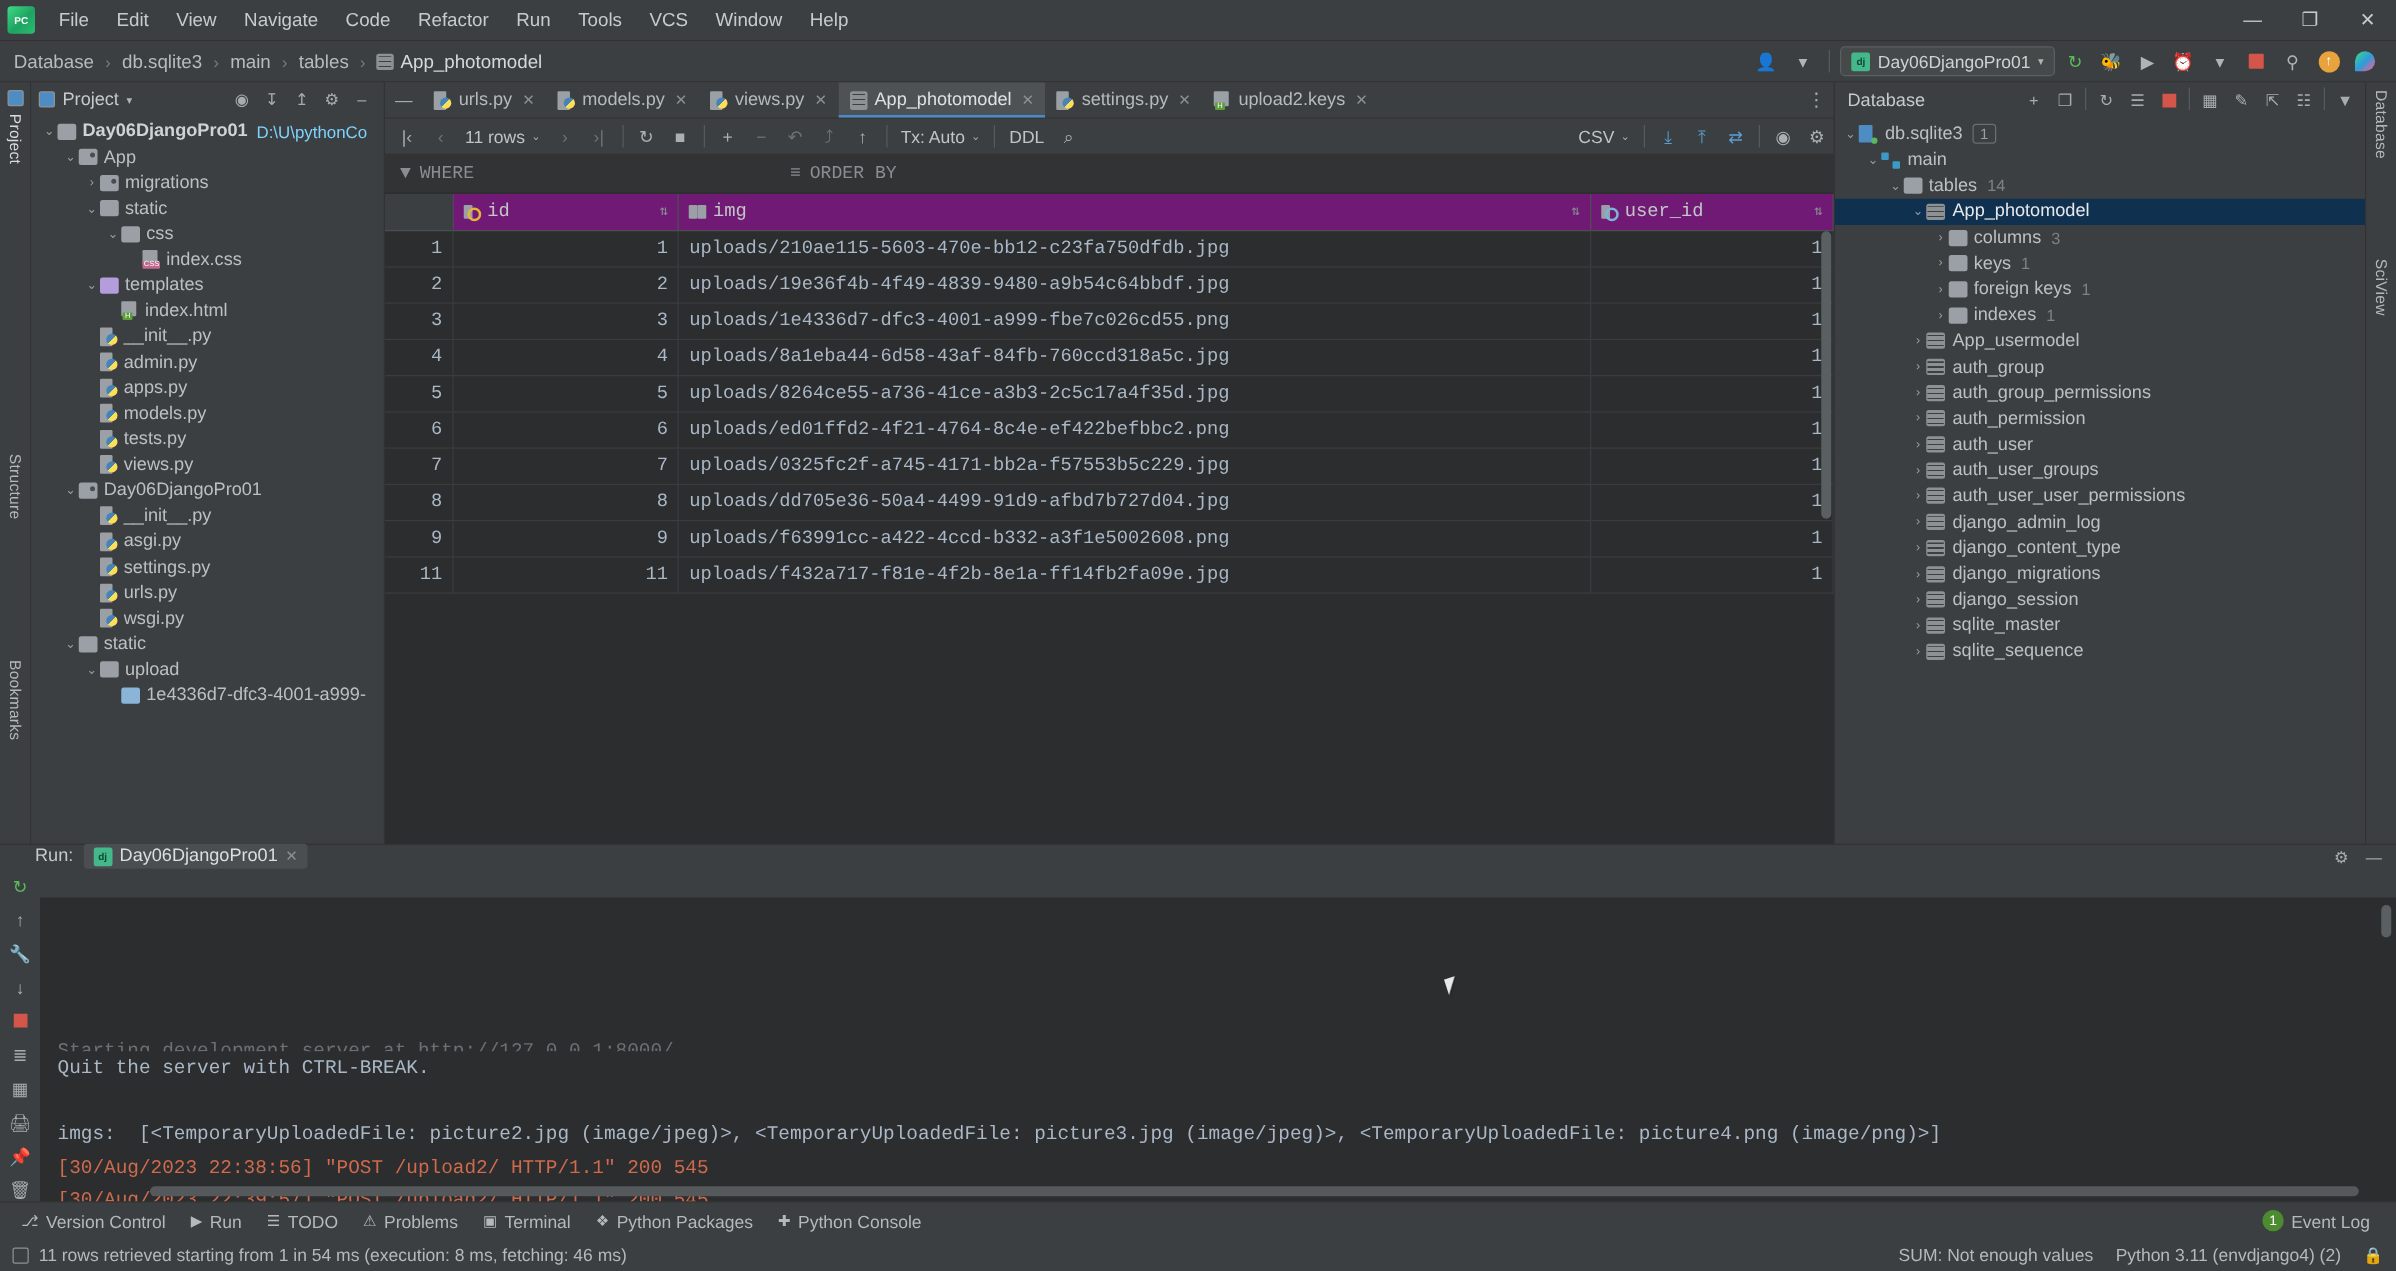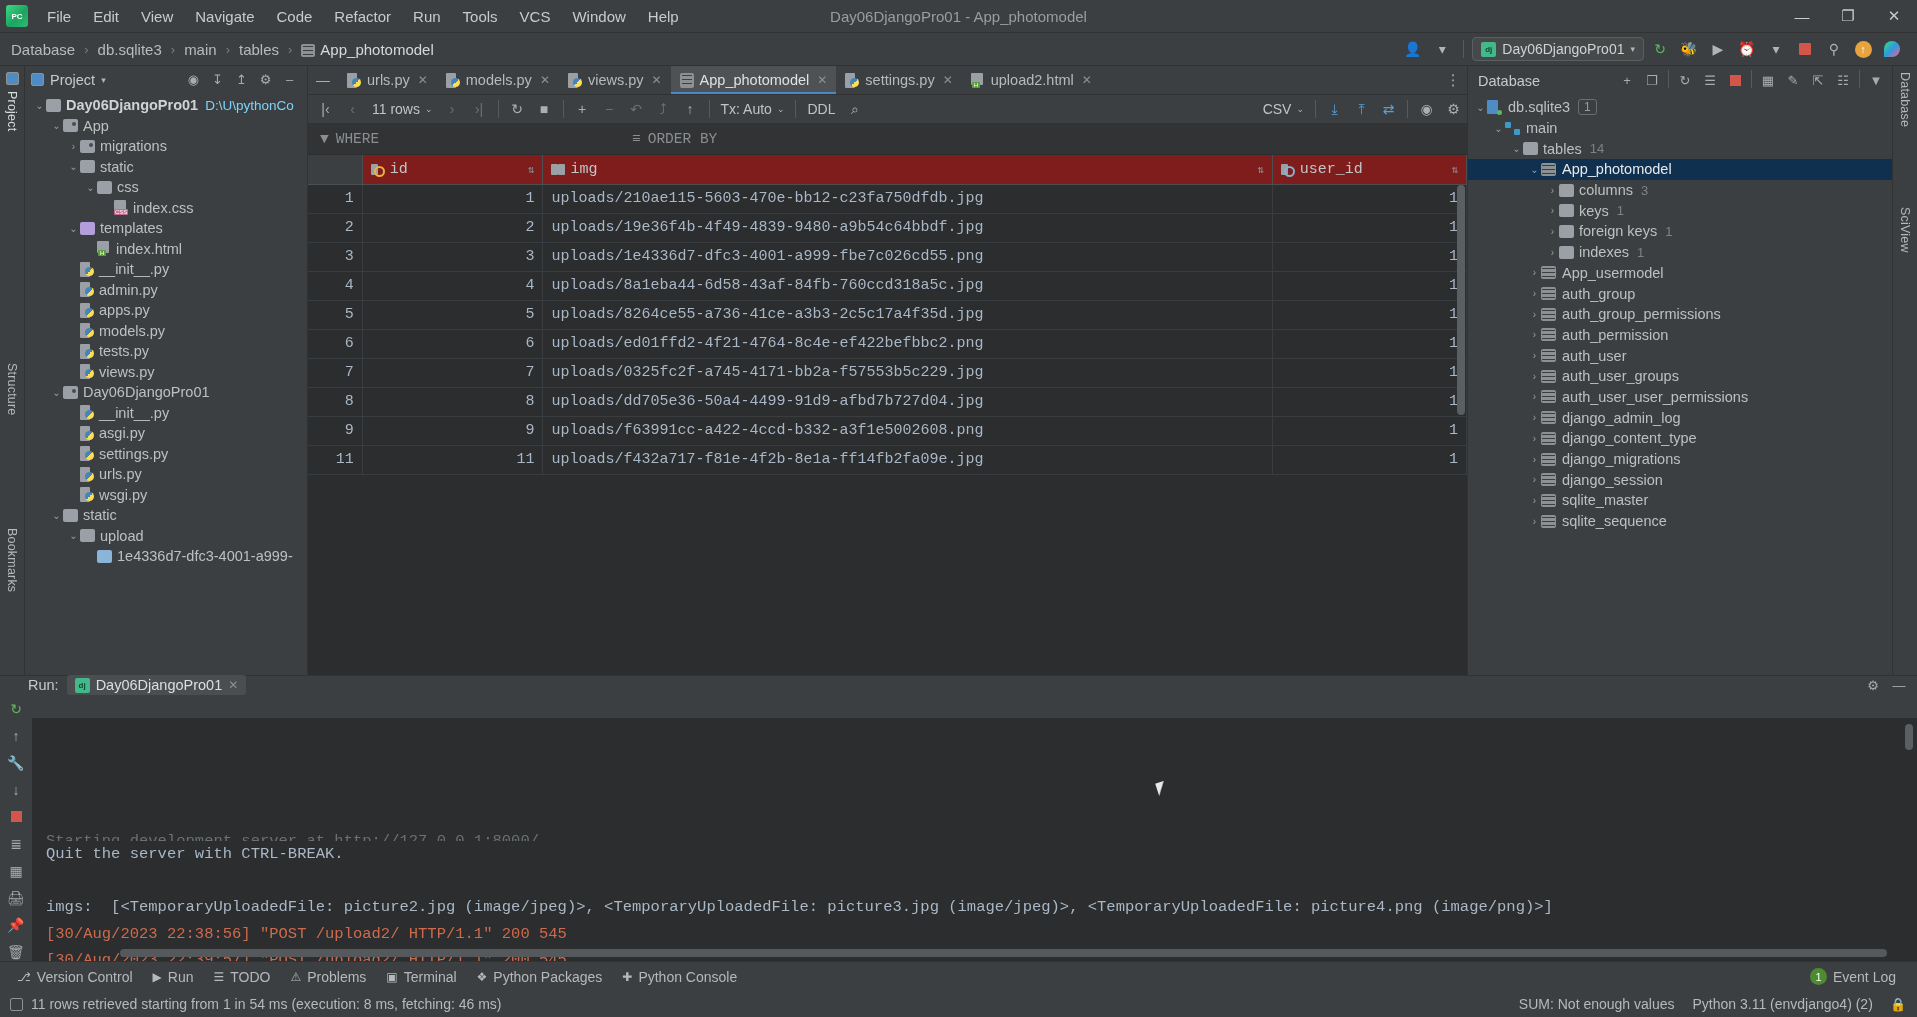--- a/index.html
+++ b/index.html
@@ -111,21 +111,21 @@
   .vsep{ width:1px;height:18px;background:#555a5c;margin:0 5px;}
 
   
   .filterbar{ height:31px; background:#313335; display:flex; align-items:center; flex:none;
               border-bottom:1px solid #2b2d2f; font-family:"Liberation Mono", monospace; font-size:14.5px; }
   .fb-cell{ display:flex; align-items:center; gap:7px; color:#8a8e90; padding-left:12px; height:100%;}
   .fb-where{ width:312px; }
 
   .gridwrap{ flex:1; overflow:hidden; background:#2b2d2e; position:relative; display:flex; flex-direction:column;}
   table.grid{ border-collapse:collapse; font-family:"Liberation Mono", monospace; font-size:15px; table-layout:fixed;}
-  table.grid th{ background:#7f1d1d; color:#c2c6c8; font-weight:normal; height:29px; padding:0 8px;
+  table.grid th{ background:#701a75; color:#c2c6c8; font-weight:normal; height:29px; padding:0 8px;
                  border-right:1px solid #4b4f51; border-bottom:1px solid #4b4f51; text-align:left; }
   table.grid td{ height:29px; padding:0 8px; border-right:1px solid #3a3d3f; border-bottom:1px solid #3a3d3f;
                  color:#a9b7c6; background:#2b2d2e; }
   td.rownum{ background:#323436; color:#8b8f91; text-align:right; width:40px; padding-right:10px;}
   td.num{ text-align:right; color:#a9b7c6; }
   .colhdr{display:flex;align-items:center;gap:5px;}
   .colhdr .sort{margin-left:auto;color:#8a8e90;font-size:11px;}
   .keyicon{width:14px;height:13px;position:relative;flex:none;}
   .keyicon:before{content:"";position:absolute;left:0;top:1px;width:7px;height:11px;background:#9aa0a6;border-radius:1px;}
   .keyicon:after{content:"";position:absolute;right:0;top:3px;width:7px;height:7px;border-radius:50%;border:2px solid #e8b33a;}
@@ -203,21 +203,20 @@
         <div class="mi">View</div>
         <div class="mi">Navigate</div>
         <div class="mi">Code</div>
         <div class="mi">Refactor</div>
         <div class="mi">Run</div>
         <div class="mi">Tools</div>
         <div class="mi">VCS</div>
         <div class="mi">Window</div>
         <div class="mi">Help</div>
       </div>
-    <div class="win-title">Day06DjangoPro01 - App_photomodel</div>
     <div class="wbtns">
       <div class="wbtn">—</div>
       <div class="wbtn">❐</div>
       <div class="wbtn close">✕</div>
     </div>
   </div>
 
   <div class="navbar">
     <div class="crumbs" id="crumb-root">
         <span class="crumb"><span>Database</span></span>
@@ -425,21 +424,21 @@
               <span>App_photomodel</span>
               <span class="tabx">✕</span>
             </div>
             <div class="tab">
               <span class="tbicon py"></span>
               <span>settings.py</span>
               <span class="tabx">✕</span>
             </div>
             <div class="tab">
               <span class="tbicon html"></span>
-              <span>upload2.html</span>
+              <span>upload2.keys</span>
               <span class="tabx">✕</span>
             </div>
           </div>
         <div class="tabmore">⋮</div>
       </div>
 
       <div class="dgtool">
         <div class="dgi">|‹</div>
         <div class="dgi dim">‹</div>
         <div class="dgtxt">

